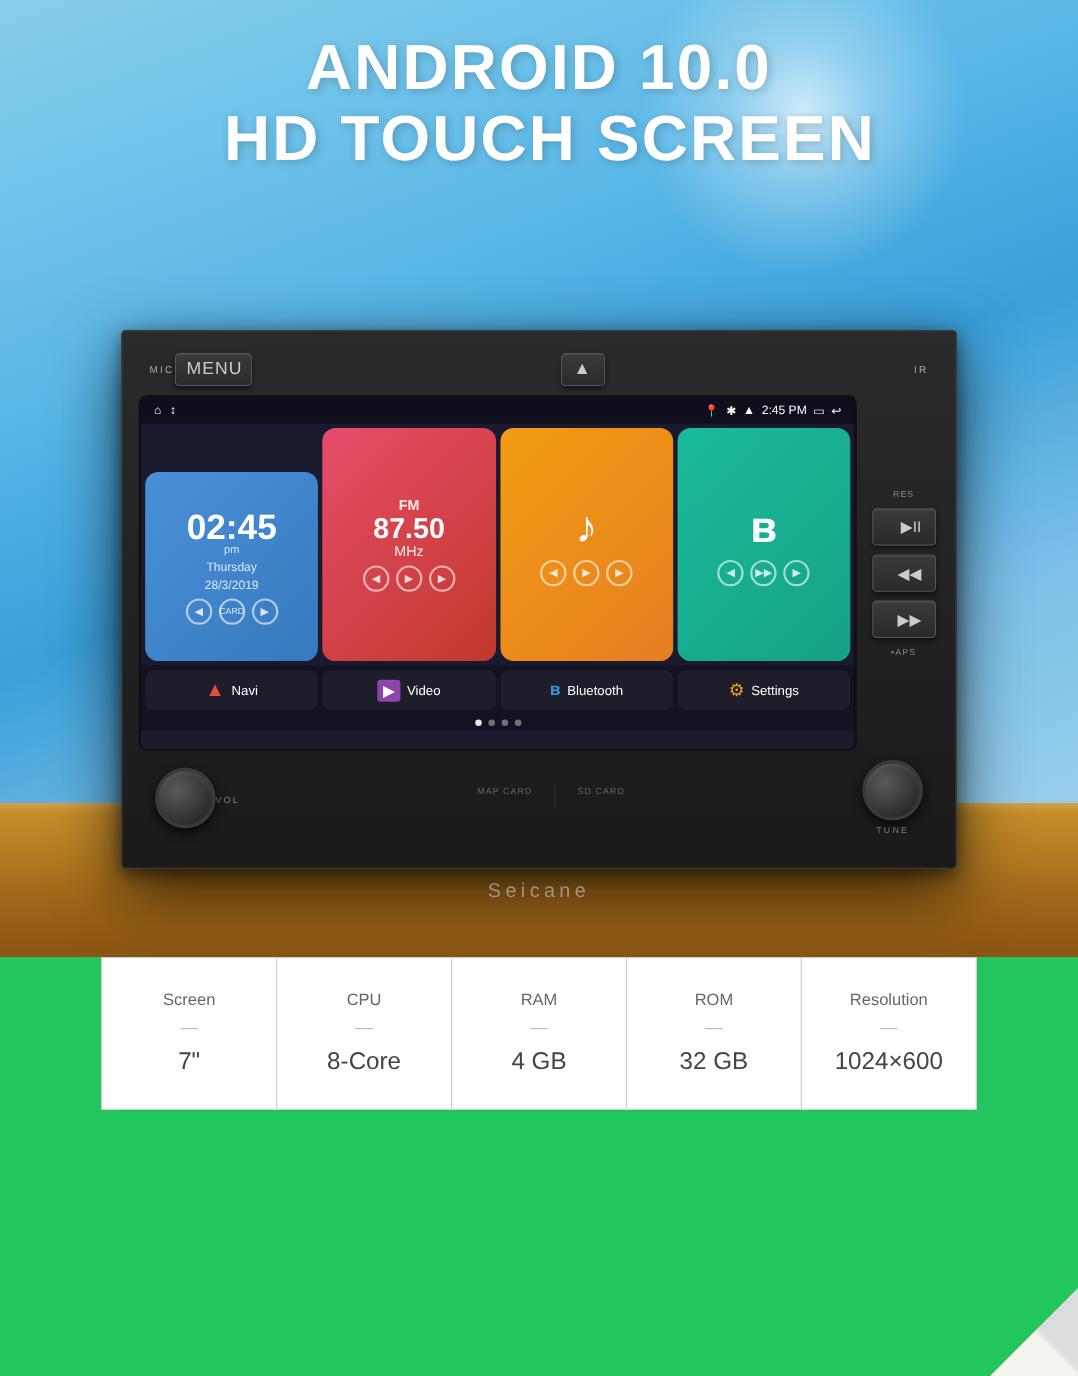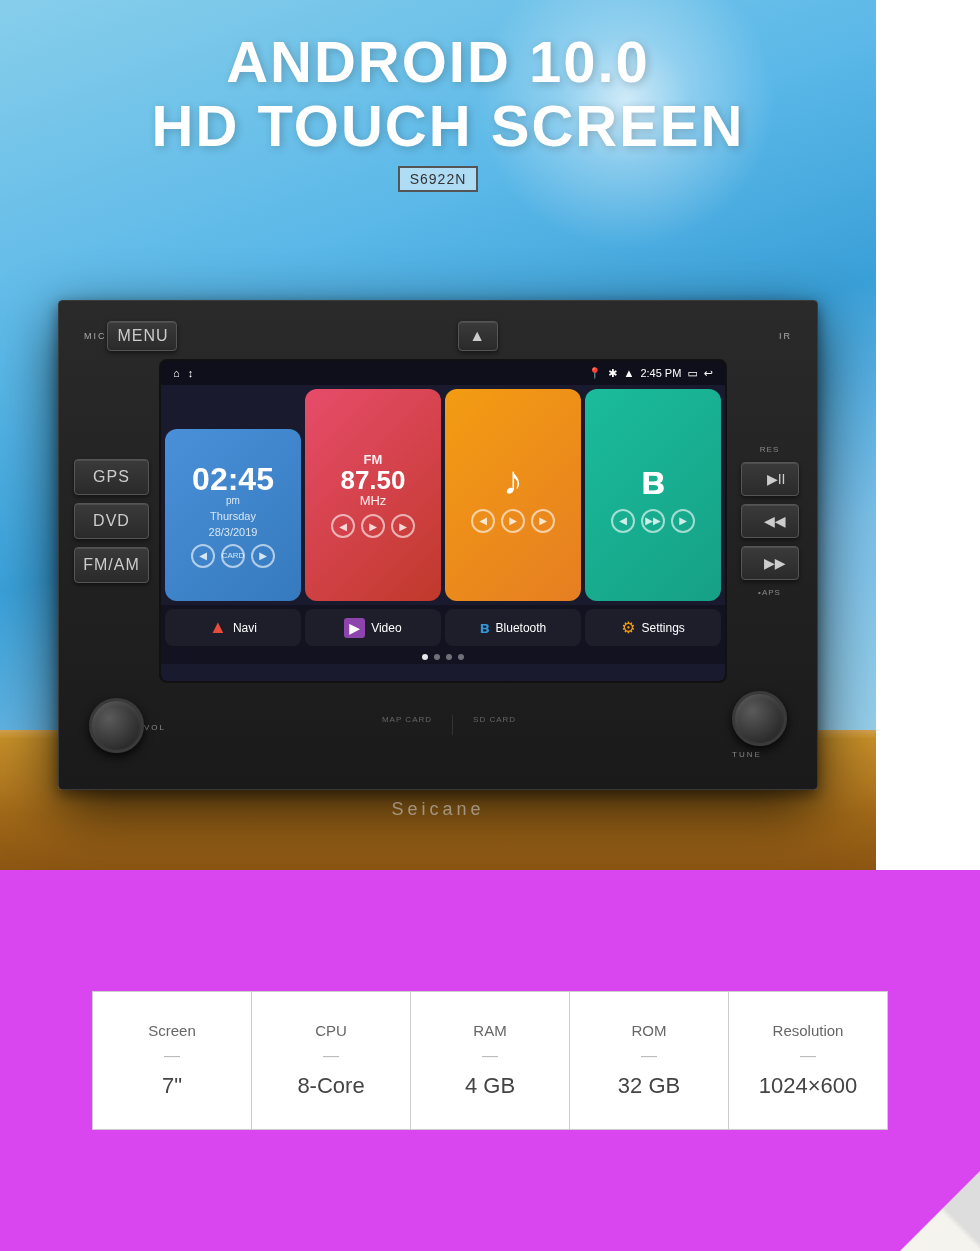--- a/index.html
+++ b/index.html
@@ -6,21 +6,21 @@
     body {
       width: 980px;
       height: 1251px;
       overflow: hidden;
       font-family: 'Arial', sans-serif;
       background: #fff;
     }
 
     
     .hero-section {
-      width: 876px;
+      width: 980px;
       height: 870px;
       background: linear-gradient(160deg, #87CEEB 0%, #5BB8E8 30%, #3AA0D8 50%, #7ABFE8 70%, #A8D8EA 100%);
       position: relative;
       overflow: hidden;
     }
 
     
     .hero-section::before {
       content: '';
       position: absolute;
@@ -396,23 +396,23 @@
       font-size: 8px;
       letter-spacing: 2px;
       text-align: center;
       margin-top: 4px;
     }
 
     
     .specs-section {
       width: 980px;
       height: 381px;
-      background: #d946ef;
-      display: flex;
-      align-items: center;
+      background: #22c55e;
+      display: flex;
+      align-items: flex-start;
       justify-content: center;
       position: relative;
     }
 
     
     .specs-section::after {
       content: '';
       position: absolute;
       bottom: 0;
       right: 0;
@@ -486,23 +486,20 @@
     }
   </style>
 </head>
 <body>
 
 <div class="hero-section">
 
   <div class="hero-title">
     <div class="title-android">ANDROID 10.0</div>
     <div class="title-hd">HD TOUCH SCREEN</div>
-    <div>
-      <span class="model-badge">S6922N</span>
-    </div>
   </div>
 
   <div class="shelf"></div>
 
   <div class="watermark">Seicane</div>
 
   <div class="unit-wrapper">
     <div class="head-unit">
 
       <div class="unit-top-bar">
@@ -513,25 +510,20 @@
         <div style="flex:1"></div>
         <button class="panel-btn" style="width:40px; padding:5px;">
           <span>▲</span>
         </button>
         <div style="flex:1"></div>
         <span class="unit-label">IR</span>
       </div>
 
       <div class="unit-main">
 
-        <div class="left-panel">
-          <button class="panel-btn">GPS</button>
-          <button class="panel-btn">DVD</button>
-          <button class="panel-btn">FM/AM</button>
-        </div>
 
         <div class="screen-container">
           <div class="android-screen">
 
             <div class="status-bar">
               <div class="status-left">
                 <span>⌂</span>
                 <span>↕</span>
               </div>
               <div class="status-right">
@@ -633,21 +625,21 @@
           <div class="vol-knob"></div>
           <div class="knob-label">VOL</div>
         </div>
         <div class="unit-bottom-center">
           <div class="card-slot">
             <div class="card-label">MAP CARD</div>
             <div style="width:1px; background:#333; height:20px;"></div>
             <div class="card-label">SD CARD</div>
           </div>
         </div>
-        <div style="display:flex; flex-direction:column; align-items:flex-start;">
+        <div style="display:flex; flex-direction:column; align-items:center;">
           <div class="vol-knob"></div>
           <div class="knob-label">TUNE</div>
         </div>
       </div>
 
     </div>
   </div>
 
 </div>
 

